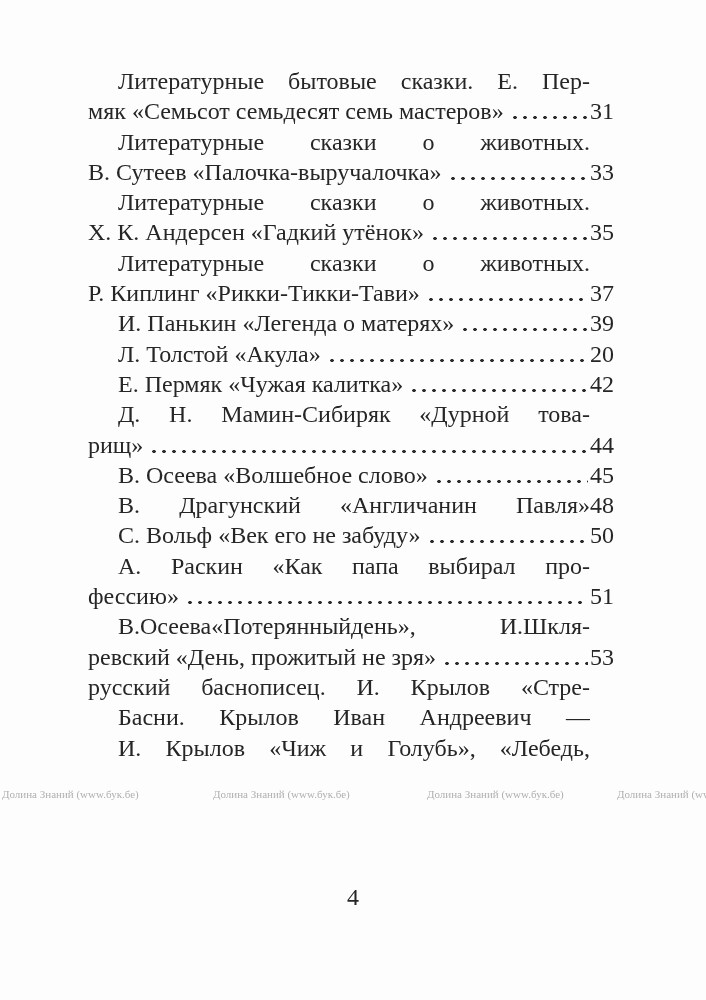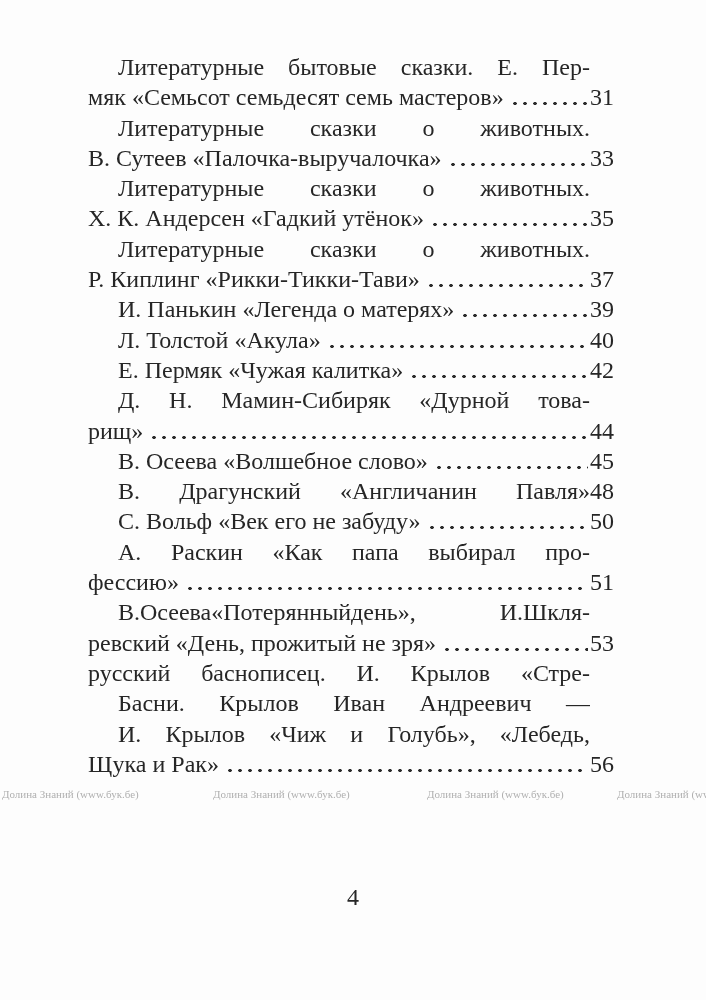--- a/index.html
+++ b/index.html
@@ -6,21 +6,21 @@
   .page{
     position:relative;
     width:706px;height:1000px;
     background:#fdfdfd;
     overflow:hidden;
     font-family:"Liberation Serif","DejaVu Serif",serif;
     color:#262626;
   }
   .toc{
     position:absolute;
-    left:88px;top:52px;
+    left:88px;top:66px;
     width:552px;
     font-size:24px;
     line-height:30.3px;
   }
   .line{display:flex;align-items:baseline;}
   .line.ind{padding-left:30px;}
   .txt{white-space:pre;flex:0 0 auto;}
   .jt{
     flex:1 1 auto;
     display:block;
@@ -116,21 +116,21 @@
         <div class="line ind">
           <span class="txt">И. Панькин «Легенда о матерях»</span>
           <span class="leader"></span>
           <span class="pg">39</span>
         </div>
       </div>
       <div>
         <div class="line ind">
           <span class="txt">Л. Толстой «Акула»</span>
           <span class="leader"></span>
-          <span class="pg">40</span>
+          <span class="pg">20</span>
         </div>
       </div>
       <div>
         <div class="line ind">
           <span class="txt">Е. Пермяк «Чужая калитка»</span>
           <span class="leader"></span>
           <span class="pg">42</span>
         </div>
       </div>
       <div>
@@ -193,22 +193,17 @@
         </div>
         <div class="line ind">
           <span class="jt">Басни. Крылов Иван Андреевич —</span>
           <span class="sp"></span>
         </div>
       </div>
       <div>
         <div class="line ind">
           <span class="jt">И. Крылов «Чиж и Голубь», «Лебедь,</span>
           <span class="sp"></span>
-        </div>
-        <div class="line">
-          <span class="txt">Щука и Рак»</span>
-          <span class="leader"></span>
-          <span class="pg">56</span>
         </div>
       </div>
     </div>
   <div class="footer">4</div>
 </div>
 
 </body></html>

